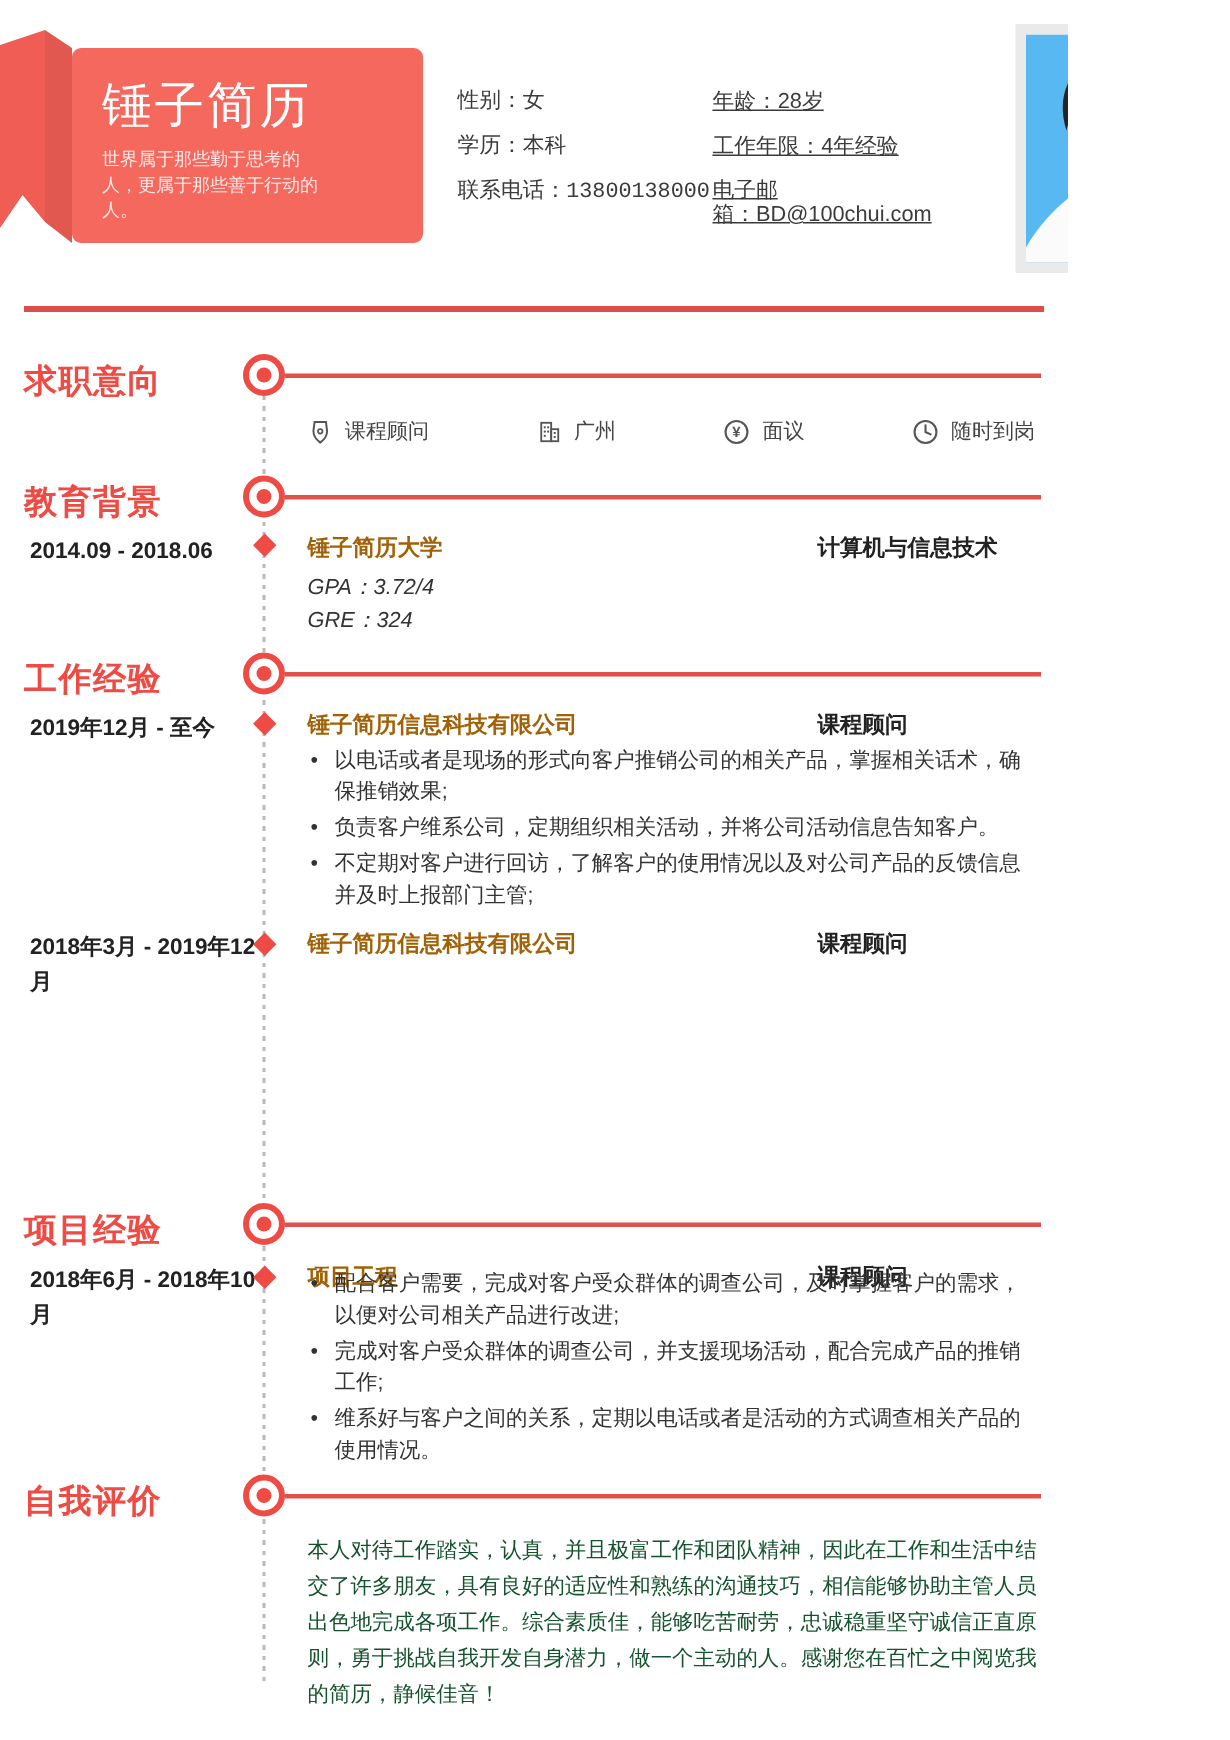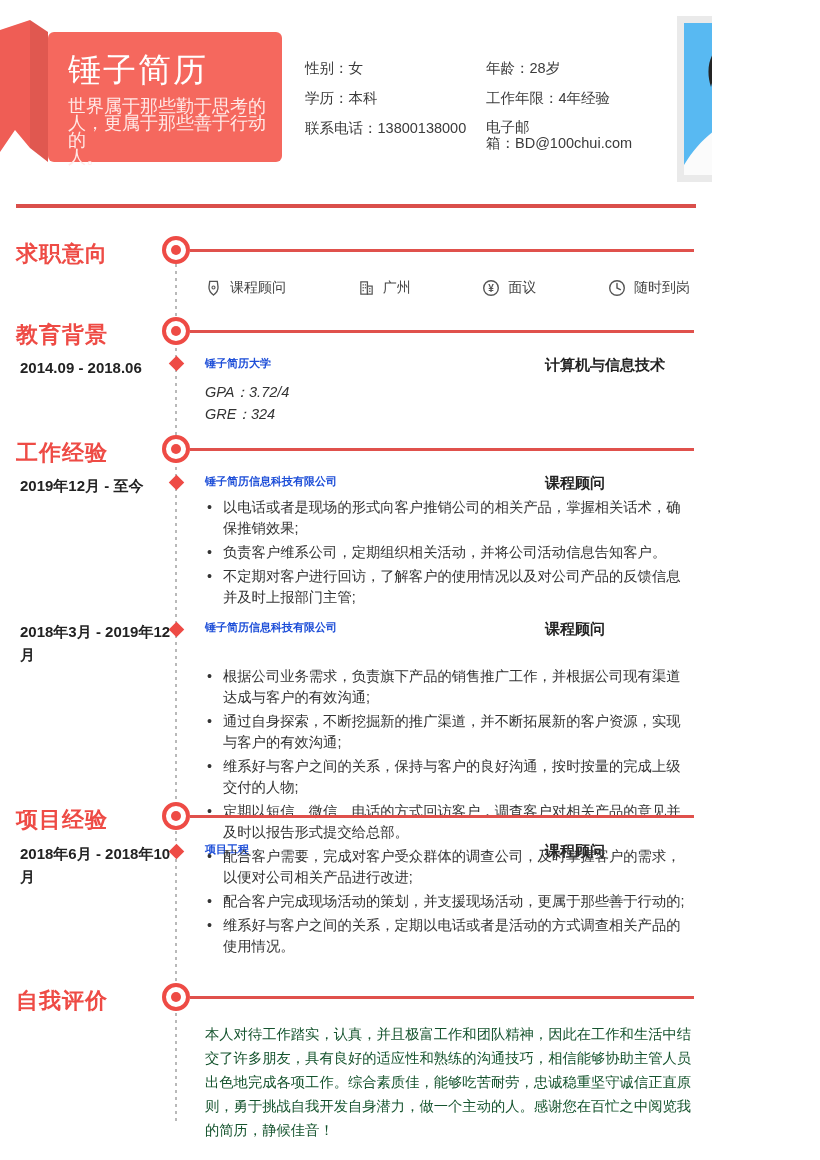--- a/index.html
+++ b/index.html
@@ -4,28 +4,28 @@
 <style>
   html,body{margin:0;padding:0;background:#fff;}
   .page{position:relative;width:712px;height:1160px;background:#ffffff;
         font-family:"Liberation Sans",sans-serif;overflow:hidden;}
 
   
   .ribbon{position:absolute;left:0;top:14px;width:300px;height:152px;}
   .ribbon svg{position:absolute;left:0;top:0;}
   .ribbon-title{position:absolute;left:68px;top:34px;font-size:33px;font-weight:400;
                 color:#ffffff;letter-spacing:2px;}
-  .ribbon-sub{position:absolute;left:68px;top:84px;width:200px;font-size:18px;
+  .ribbon-sub{position:absolute;left:68px;top:84px;width:200px;font-size:12px;
               line-height:17px;color:#ffe9e7;white-space:pre-line;}
 
   
   .info-col{position:absolute;top:60px;font-size:14.5px;color:#3b3b3b;}
   .info-col .row{margin-bottom:13px;line-height:17px;white-space:pre-line;}
-  .col1{left:305px;width:170px;}
-  .col2{left:486px;width:180px;}
+  .col1{left:305px;width:170px;font-family:Liberation Mono, monospace;}
+  .col2{left:475px;width:180px;text-decoration:underline;}
   .col2 .row.email{line-height:16px;margin-top:-1px;}
 
   
   .photo{position:absolute;left:677px;top:16px;width:130px;height:166px;
          background:#eaeaea;box-sizing:border-box;padding:7px;}
   .photo svg{display:block;}
 
   
   .top-divider{position:absolute;left:16px;right:16px;top:204px;height:4px;background:#da4f4b;}
   .dotline{position:absolute;left:175px;top:250px;height:872px;width:2px;z-index:0;
@@ -42,21 +42,21 @@
 
   
   .intent-row{position:absolute;left:205px;right:22px;top:279px;display:flex;
               justify-content:space-between;align-items:center;}
   .intent-item{display:flex;align-items:center;gap:8px;font-size:14px;color:#444;}
   .icon{display:inline-flex;}
 
   
   .entry-date{position:absolute;left:20px;width:152px;font-size:15px;font-weight:bold;
               color:#222;line-height:23px;}
-  .entry-head{position:absolute;left:205px;font-size:11px;font-weight:bold;color:#1d4ed8;}
+  .entry-head{position:absolute;left:205px;font-size:15px;font-weight:bold;color:#a16207;}
   .entry-pos{position:absolute;left:545px;font-size:15px;font-weight:bold;color:#222;}
   .edu-lines{position:absolute;left:205px;font-size:14.5px;color:#333;line-height:22px;font-style:italic;}
   .bullets{position:absolute;left:204px;right:18px;margin:0;padding:0;list-style:none;
            font-size:14.3px;color:#333;line-height:21px;}
   .bullets li{position:relative;padding-left:19px;margin-bottom:3px;}
   .bullets li::before{content:"•";position:absolute;left:3px;top:0;color:#333;}
   .eval-text{position:absolute;left:205px;right:18px;top:1022px;font-size:14.3px;
              line-height:24px;color:#14532d;}
 </style>
 </head>
@@ -187,40 +187,34 @@
   <ul class="bullets" style="top:497px">
     <li>以电话或者是现场的形式向客户推销公司的相关产品，掌握相关话术，确保推销效果;</li>
     <li>负责客户维系公司，定期组织相关活动，并将公司活动信息告知客户。</li>
     <li>不定期对客户进行回访，了解客户的使用情况以及对公司产品的反馈信息并及时上报部门主管;</li>
   </ul>
 
   <div class="entry-date" style="top:620px">2018年3月 - 2019年12月</div>
   <div class="diamond" style="top:624px"></div>
   <div class="entry-head" style="top:620px">锤子简历信息科技有限公司</div>
   <div class="entry-pos" style="top:620px">课程顾问</div>
-  <ul class="bullets" style="top:666px">
-    <li>根据公司业务需求，负责旗下产品的销售推广工作，并根据公司现有渠道达成与客户的有效沟通;</li>
-    <li>通过自身探索，不断挖掘新的推广渠道，并不断拓展新的客户资源，实现与客户的有效沟通;</li>
-    <li>维系好与客户之间的关系，保持与客户的良好沟通，按时按量的完成上级交付的人物;</li>
-    <li>定期以短信、微信、电话的方式回访客户，调查客户对相关产品的意见并及时以报告形式提交给总部。</li>
-  </ul>
 
   <div class="sec-title" style="top:805px">项目经验</div>
   <div class="hline" style="top:815px"></div>
   <div class="tl-circle" style="top:802px">
       <span class="dot"></span>
     </div>
 
   <div class="entry-date" style="top:842px">2018年6月 - 2018年10月</div>
   <div class="diamond" style="top:846px"></div>
   <div class="entry-head" style="top:842px">项目工程</div>
   <div class="entry-pos" style="top:842px">课程顾问</div>
   <ul class="bullets" style="top:846px">
     <li>配合客户需要，完成对客户受众群体的调查公司，及时掌握客户的需求，以便对公司相关产品进行改进;</li>
-    <li>配合客户完成现场活动的策划，并支援现场活动，更属于那些善于行动的;</li>
+    <li>完成对客户受众群体的调查公司，并支援现场活动，配合完成产品的推销工作;</li>
     <li>维系好与客户之间的关系，定期以电话或者是活动的方式调查相关产品的使用情况。</li>
   </ul>
 
   <div class="sec-title" style="top:986px">自我评价</div>
   <div class="hline" style="top:996px"></div>
   <div class="tl-circle" style="top:983px">
       <span class="dot"></span>
     </div>
 
   <div class="eval-text">本人对待工作踏实，认真，并且极富工作和团队精神，因此在工作和生活中结交了许多朋友，具有良好的适应性和熟练的沟通技巧，相信能够协助主管人员出色地完成各项工作。综合素质佳，能够吃苦耐劳，忠诚稳重坚守诚信正直原则，勇于挑战自我开发自身潜力，做一个主动的人。感谢您在百忙之中阅览我的简历，静候佳音！</div>

